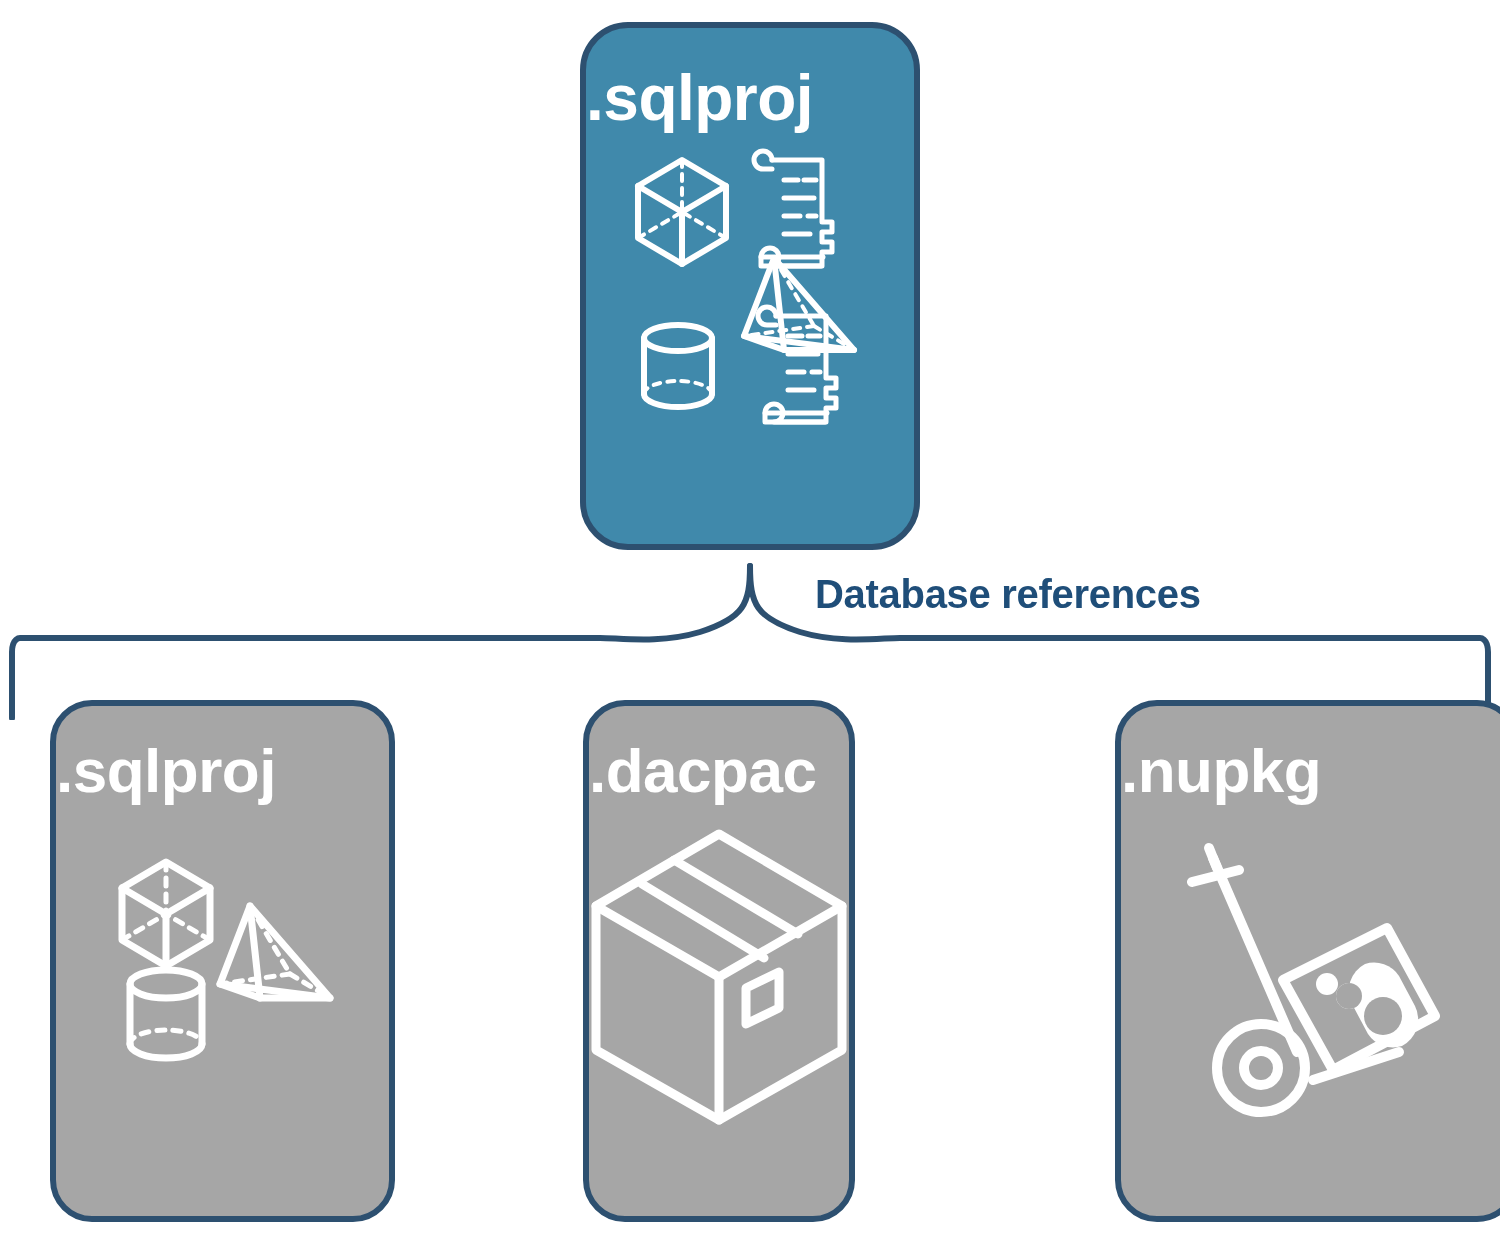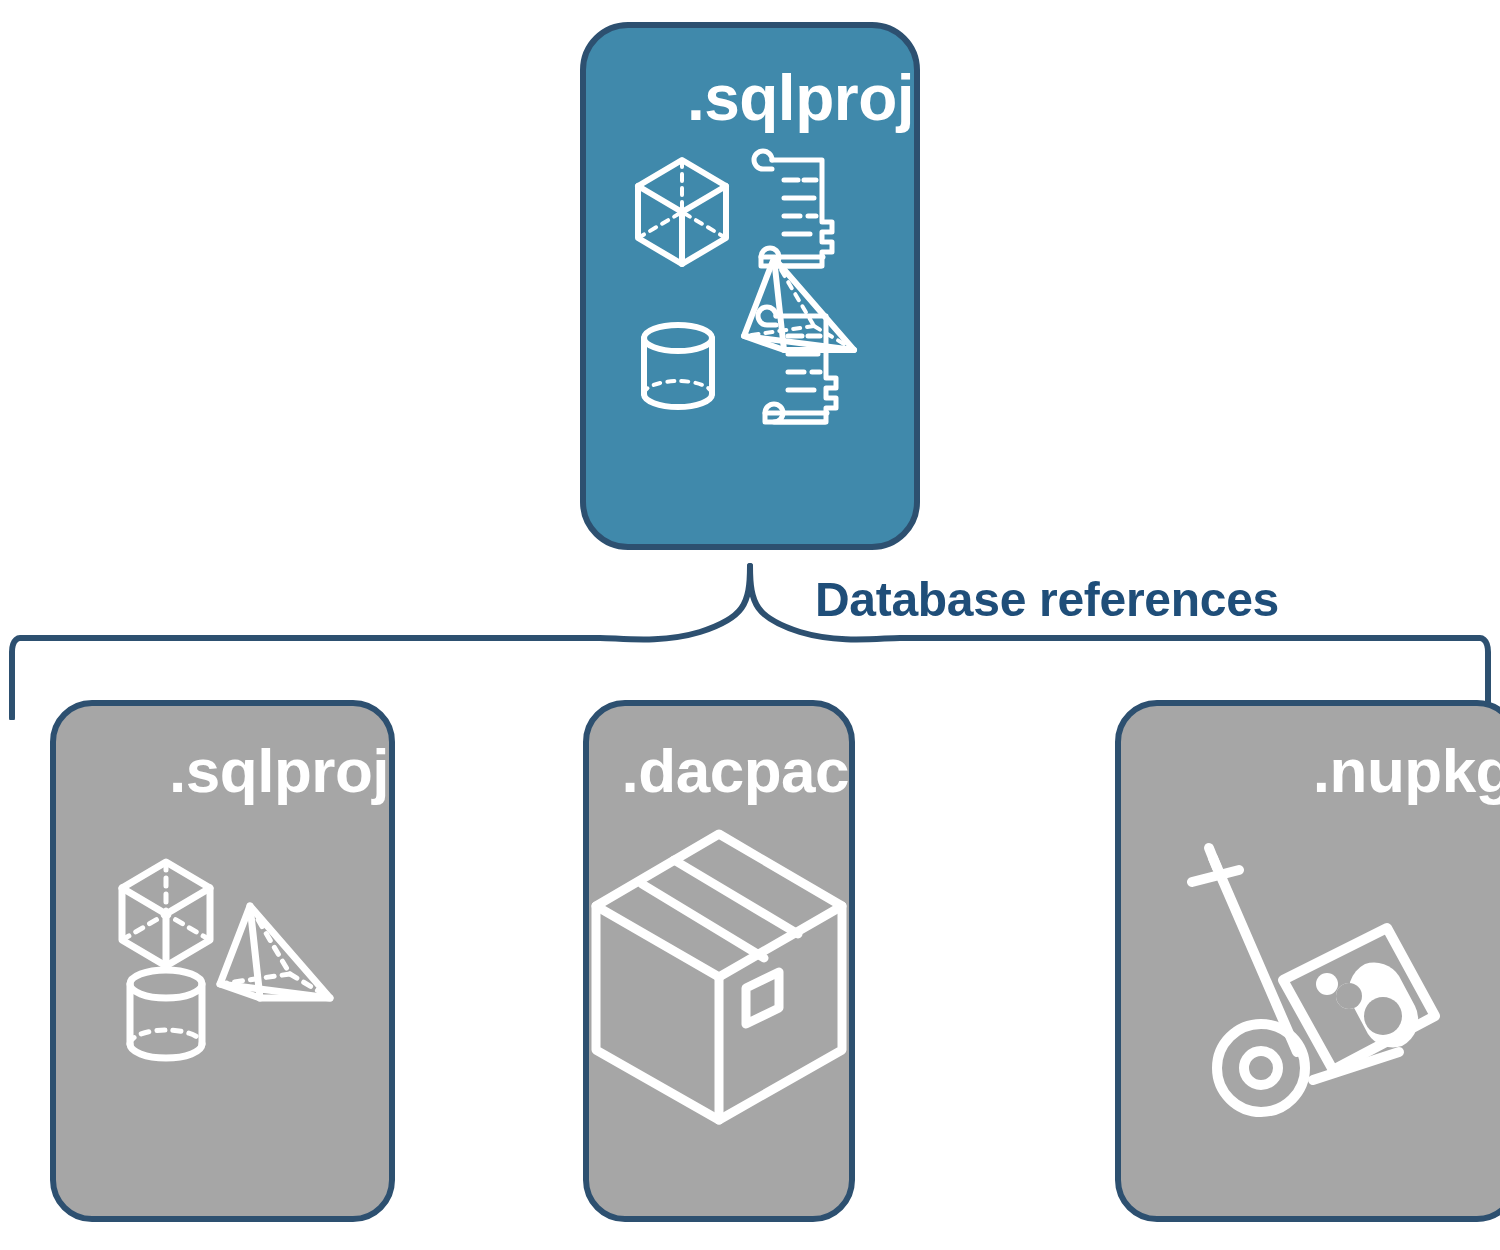--- a/index.html
+++ b/index.html
@@ -20,21 +20,21 @@
     width: 1500px;
     height: 1250px;
   }
   .card {
     position: absolute;
     box-sizing: border-box;
     border: 6px solid #2d5070;
     border-radius: 42px;
     display: flex;
     flex-direction: column;
-    align-items: flex-end;
+    align-items: flex-start;
   }
   .card-title {
     font-size: 62px;
     font-weight: bold;
     color: #ffffff;
     letter-spacing: -0.5px;
     line-height: 1;
     white-space: nowrap;
   }
   .card-icons {
@@ -86,21 +86,21 @@
     left: 0;
     top: 540px;
     width: 1500px;
     height: 180px;
     pointer-events: none;
   }
   #ref-label {
     position: absolute;
     left: 815px;
     top: 572px;
-    font-size: 48px;
+    font-size: 40px;
     font-weight: bold;
     color: #1f4e79;
     white-space: nowrap;
     letter-spacing: -0.3px;
   }
 </style>
 </head>
 <body>
 
 <div class="stage">

